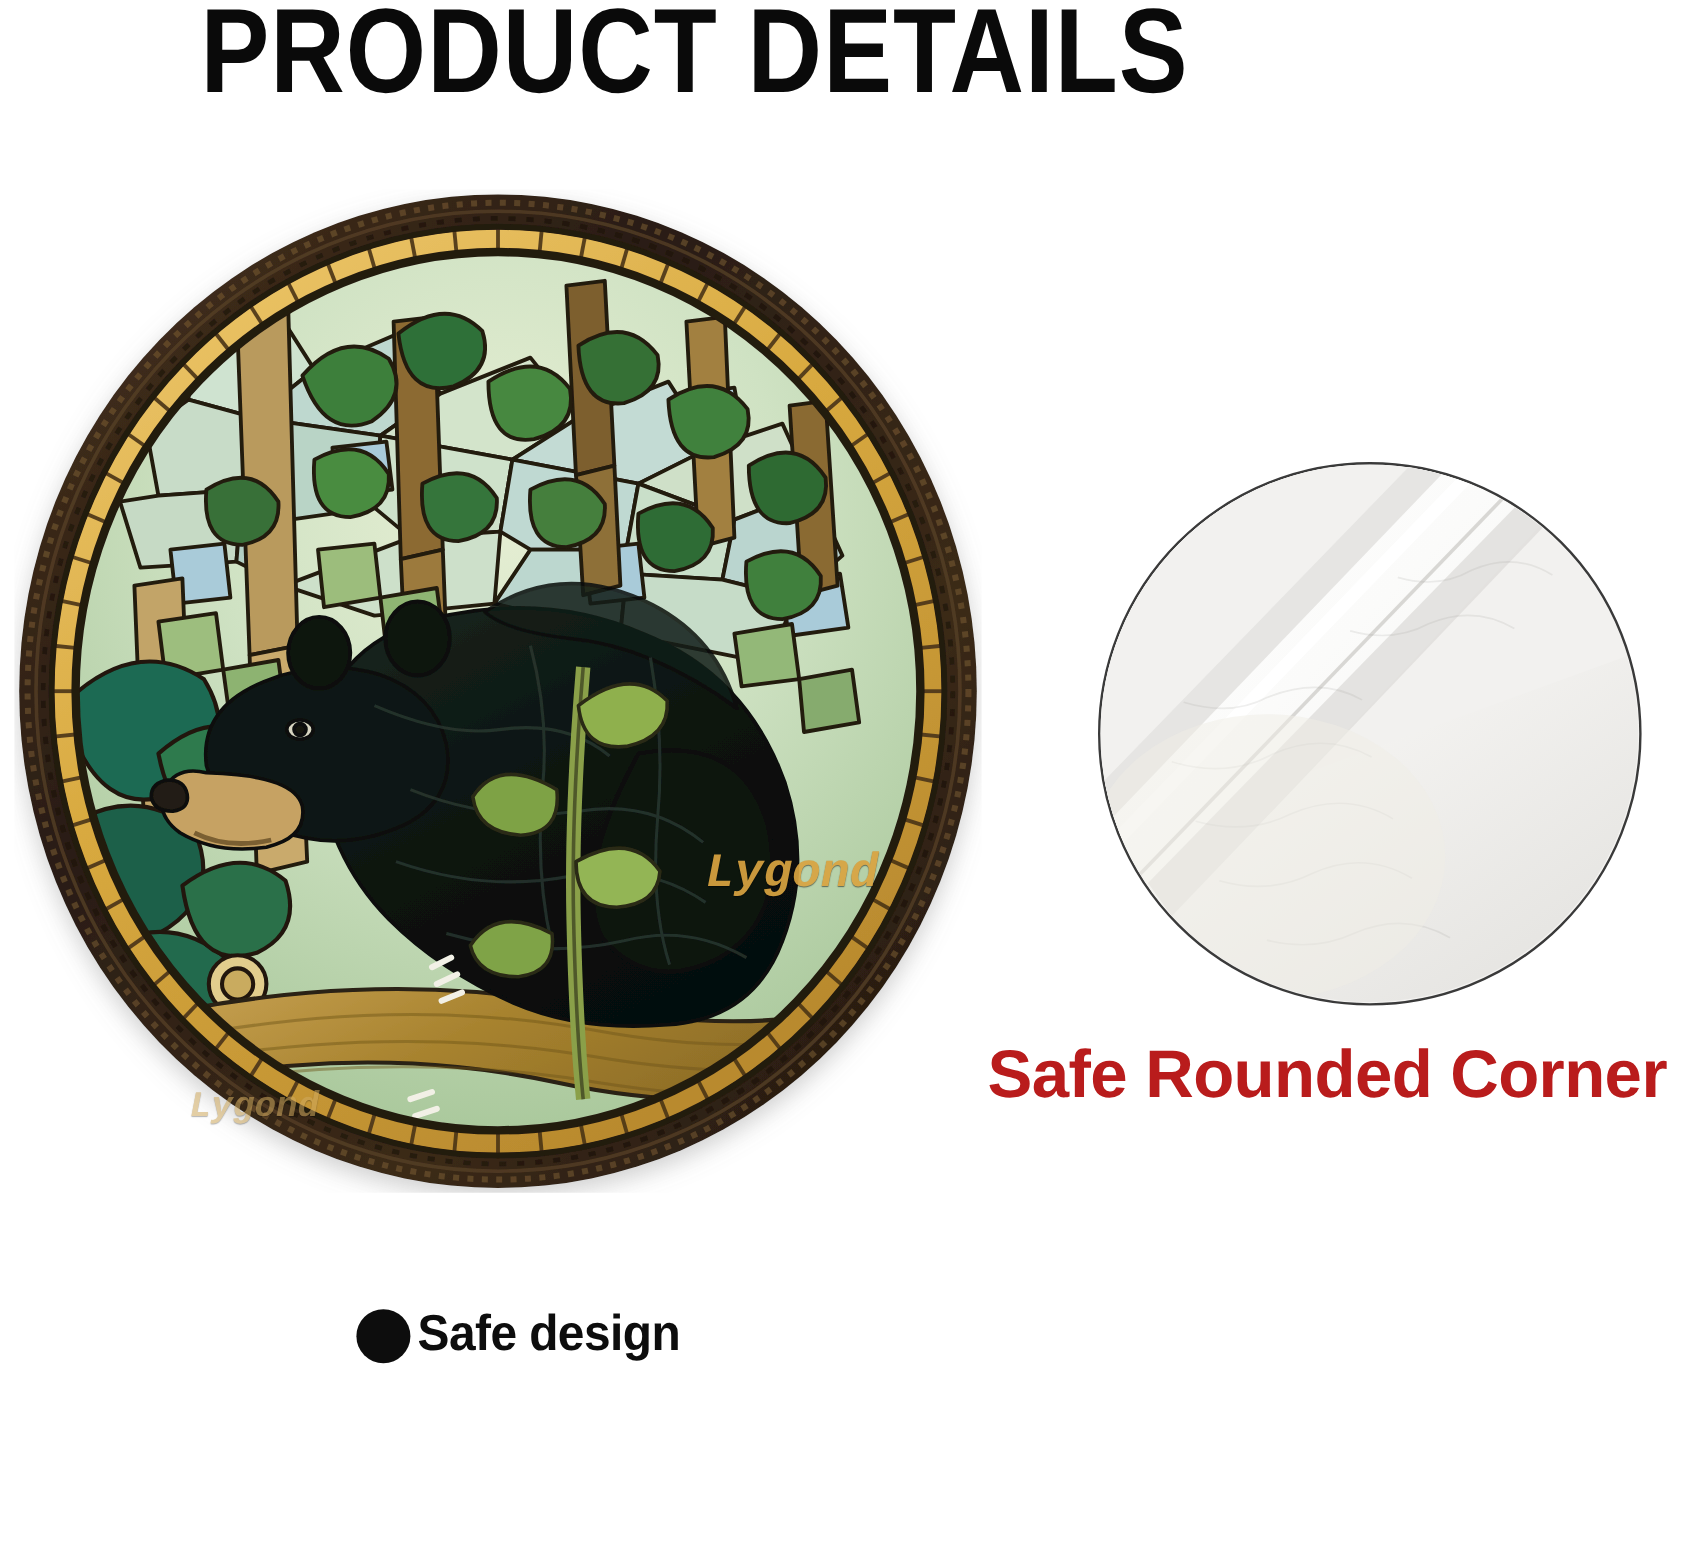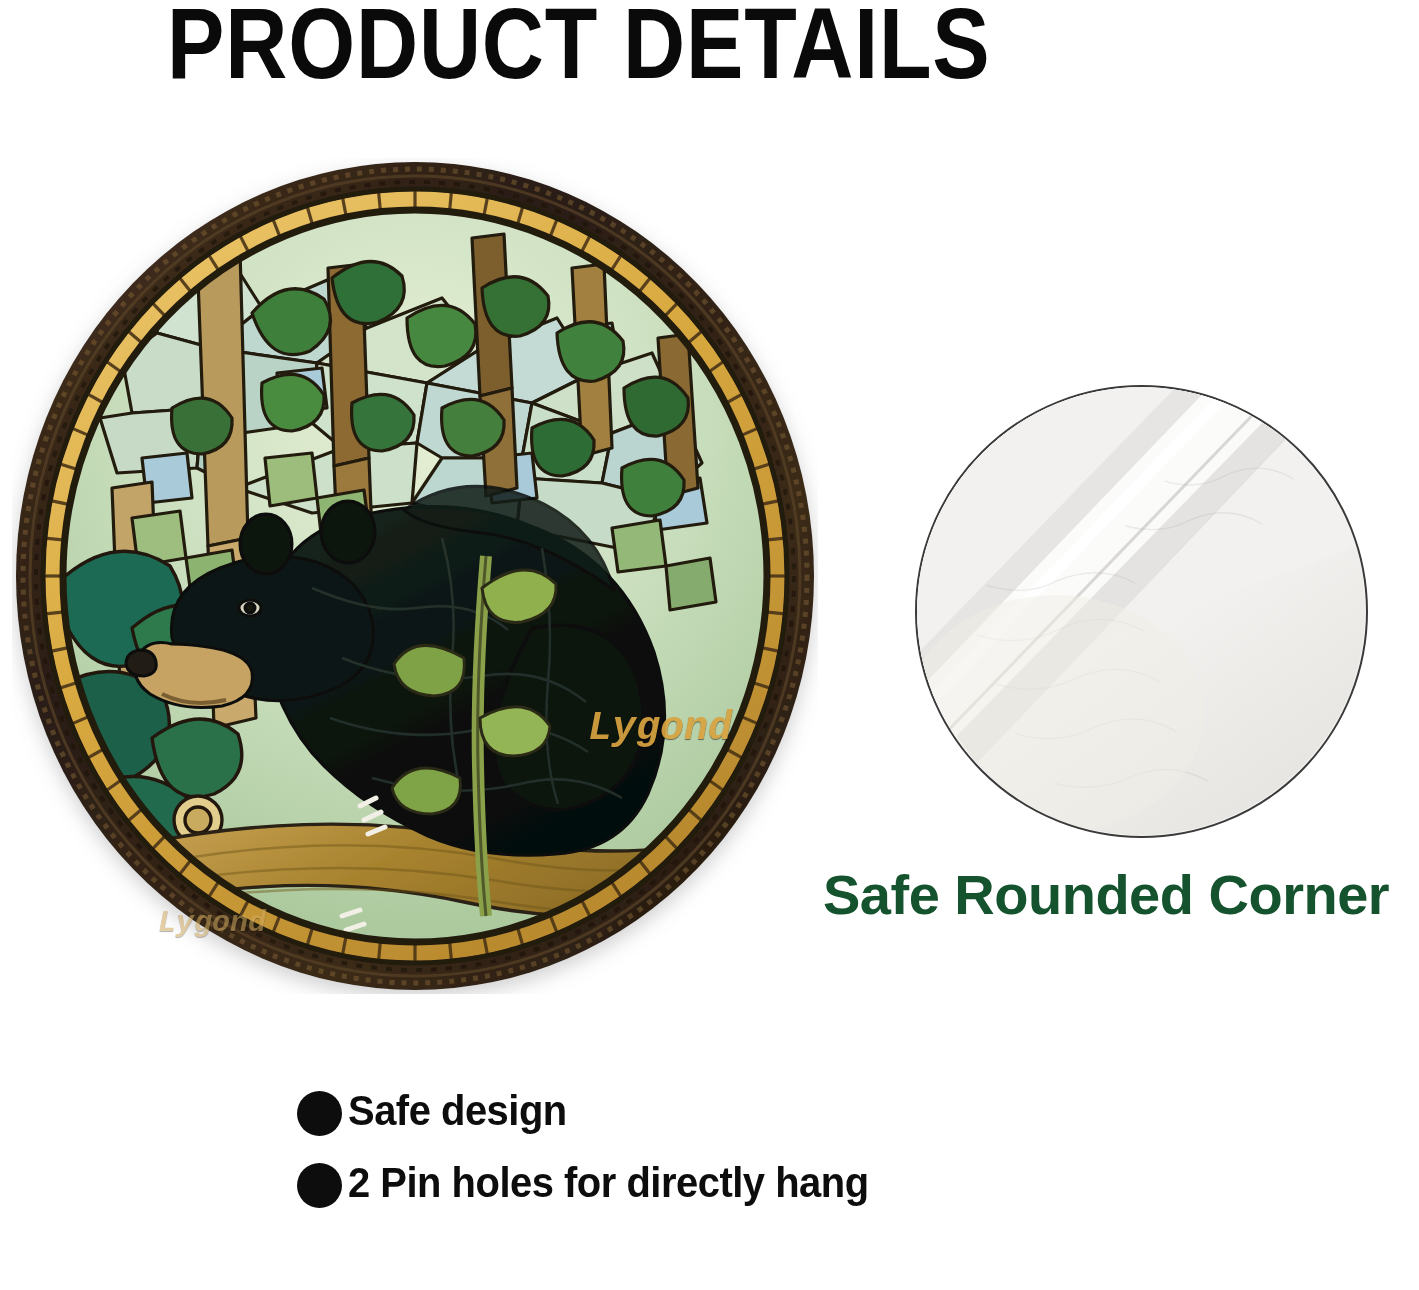--- a/index.html
+++ b/index.html
@@ -66,21 +66,21 @@
     overflow:hidden;
     background:#f3f2f0;
   }
   .corner-photo svg{display:block;width:100%;height:100%;}
 
   .corner-caption{
     position:absolute;
     left:823px; top:862px;
     font-size:56px;
     font-weight:bold;
-    color:#14532d;
+    color:#b91c1c;
     white-space:nowrap;
     font-family:"Liberation Sans", sans-serif;
     letter-spacing:-0.5px;
   }
 
   
   .features{
     position:absolute;
     left:297px; top:1075px;
     margin:0;padding:0;
@@ -477,19 +477,15 @@
     </svg>
   </div>
 
   <div class="corner-caption">Safe Rounded Corner</div>
 
   <ul class="features">
     <li class="feature-item">
       <span class="bullet-dot"></span>
       <span class="feature-label">Safe design</span>
     </li>
-    <li class="feature-item">
-      <span class="bullet-dot"></span>
-      <span class="feature-label">2 Pin holes for directly hang</span>
-    </li>
   </ul>
 
 </div>
 
 </body></html>

